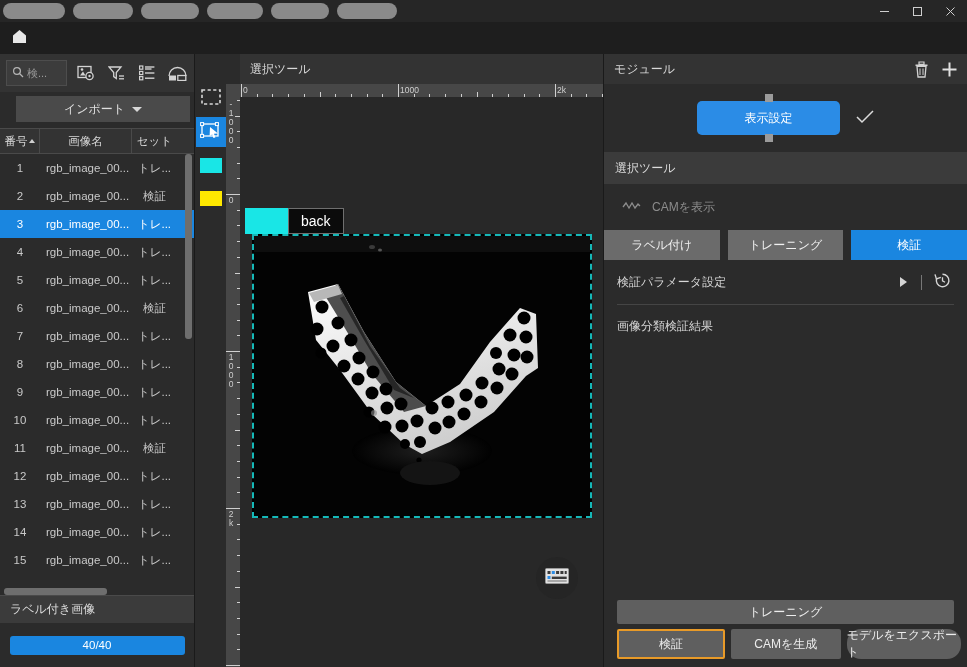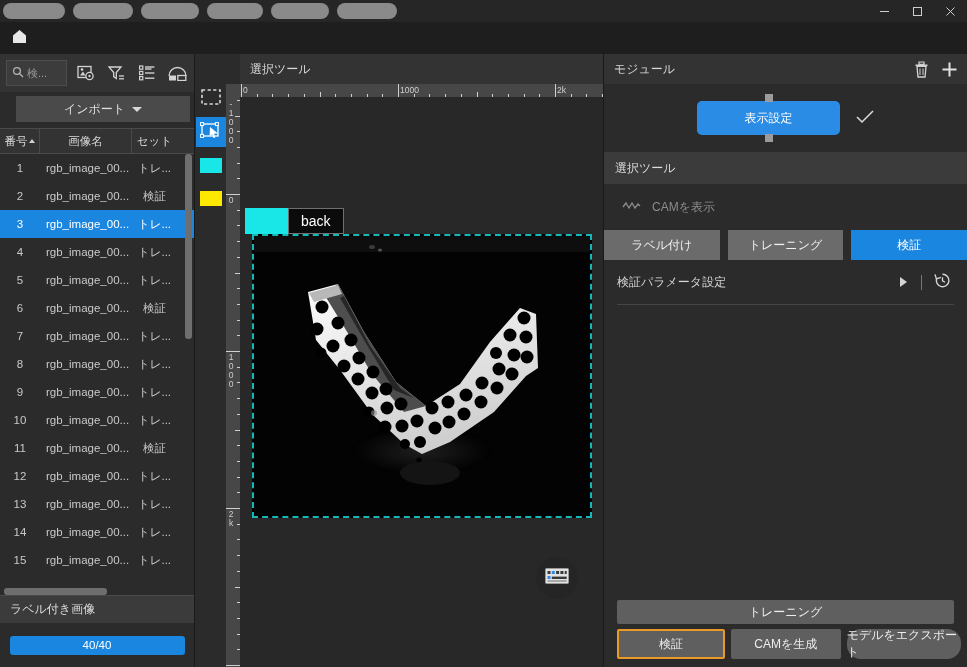--- a/index.html
+++ b/index.html
@@ -711,20 +711,23 @@
         <svg width="17" height="17" viewBox="0 0 17 17">
           <path d="M8.5 2.2 A 6.3 6.3 0 1 1 2.6 6.6" fill="none" stroke="#d5d5d5" stroke-width="1.4"></path>
           <polyline points="1,2.4 2.4,6.9 6.8,5.4" fill="none" stroke="#d5d5d5" stroke-width="1.4"></polyline>
           <polyline points="8.5,5.3 8.5,8.8 11,10.2" fill="none" stroke="#d5d5d5" stroke-width="1.3"></polyline>
         </svg>
       </span>
     </div>
 
     <div class="hr"></div>
 
+    <div class="result-row">
+      <span>画像分類検証結果</span>
+    </div>
 
     <div class="rp-filler"></div>
 
     <div class="btn-train">
       <span>トレーニング</span>
     </div>
     <div class="btn-row">
       <div class="btn verify">
         <span>検証</span>
       </div>

